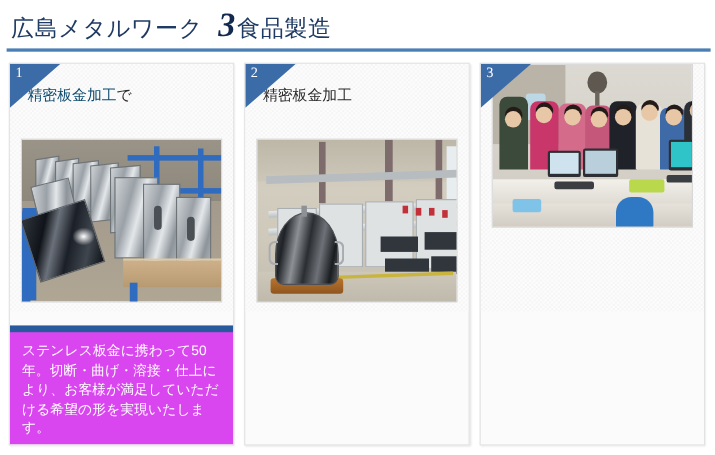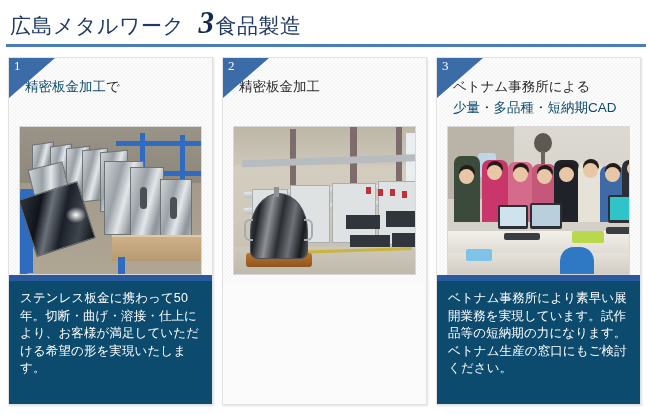--- a/index.html
+++ b/index.html
@@ -245,23 +245,23 @@
                background:#2f79c4; border-radius:14px 14px 4px 4px; }
   .p3 .greenbox { position:absolute; left:124px; top:104px; width:32px; height:12px;
                   background:#b9d84b; border-radius:2px; }
   .p3 .bluebox { position:absolute; left:18px; top:122px; width:26px; height:12px;
                  background:#7fc3e8; border-radius:2px; }
 
   
   .card-body {
     position: relative;
     z-index: 3;
-    margin-top: 0;
+    margin-top: 21px;
     flex: 1;
-    background: #0c4a6e;
+    background: #d946ef;
     border-top: 6px solid #2a5a9e;
     padding: 9px 11px 0 11px;
   }
   .card-body p {
     font-size: 12.5px;
     line-height: 17.5px;
     color: #ffffff;
     letter-spacing: 0.1px;
   }
 </style>
@@ -375,24 +375,20 @@
   </div>
 
   <div class="card">
     <div class="card-texture"></div>
 
     <div class="corner-ribbon">
       <div class="tri"></div>
       <div class="num">3</div>
     </div>
 
-    <div class="card-title">
-      <span class="ln indent">ベトナム事務所による</span>
-      <span class="ln indent hl">少量・多品種・短納期CAD</span>
-    </div>
 
     <div class="card-photo" title="ベトナム事務所">
       <div class="ph p3">
         <div class="wallL"></div>
         <div class="fan"></div>
         <div class="fanpole"></div>
         <div class="cooler"></div>
 
         <div class="person" style="left:6px; width:26px; height:66px; background:#3c4a3c;"></div>
         <div class="hair" style="left:11px; top:38px;"></div>
@@ -438,18 +434,15 @@
         <div class="kbd" style="left:56px; top:106px; width:36px; height:7px;"></div>
         <div class="kbd" style="left:158px; top:100px; width:36px; height:7px;"></div>
 
         <div class="greenbox"></div>
         <div class="desk2"></div>
         <div class="bluebox"></div>
         <div class="chair"></div>
       </div>
     </div>
 
-    <div class="card-body">
-      <p>ベトナム事務所により素早い展開業務を実現しています。試作品等の短納期の力になります。ベトナム生産の窓口にもご検討ください。</p>
-    </div>
   </div>
 
 </div>
 
 </body></html>

